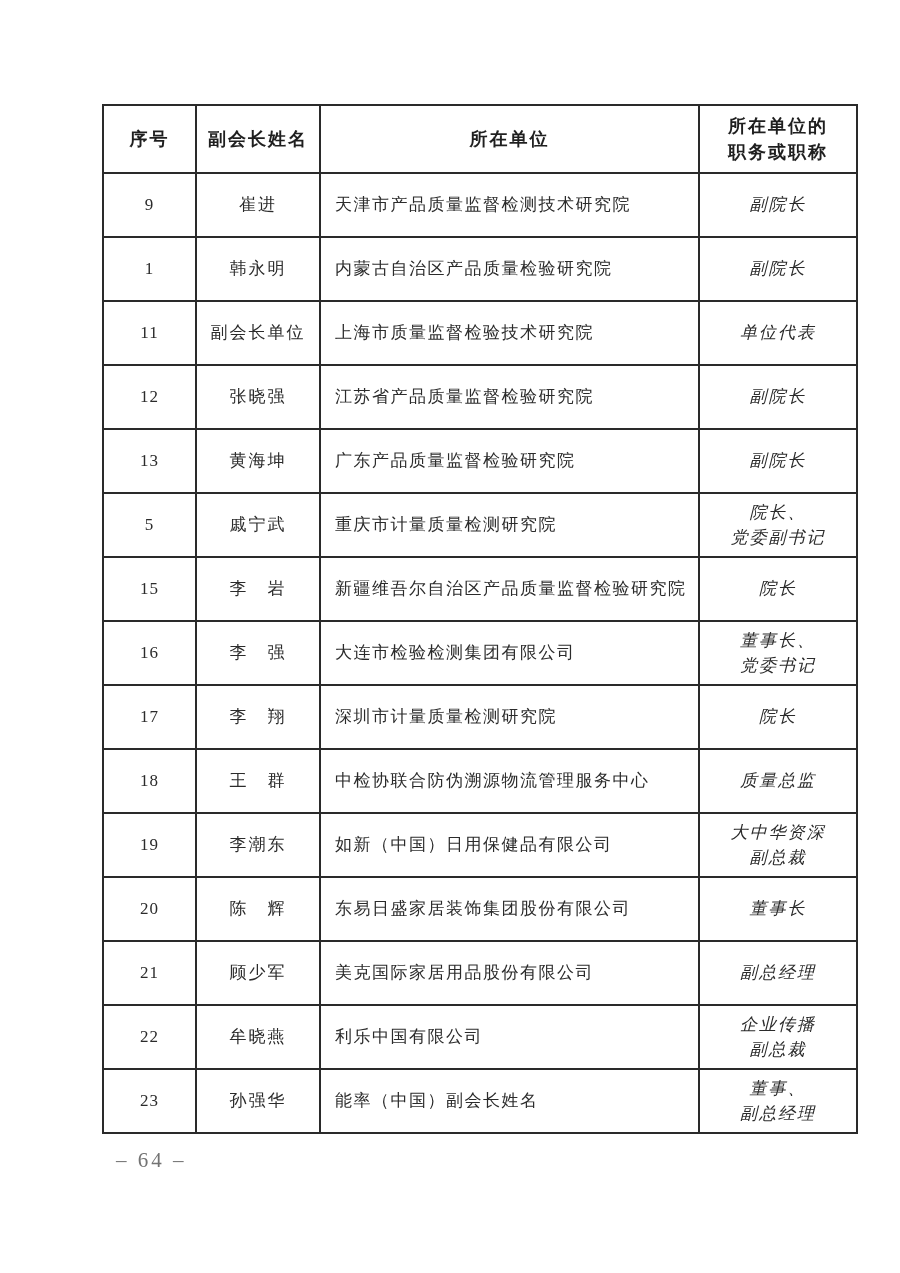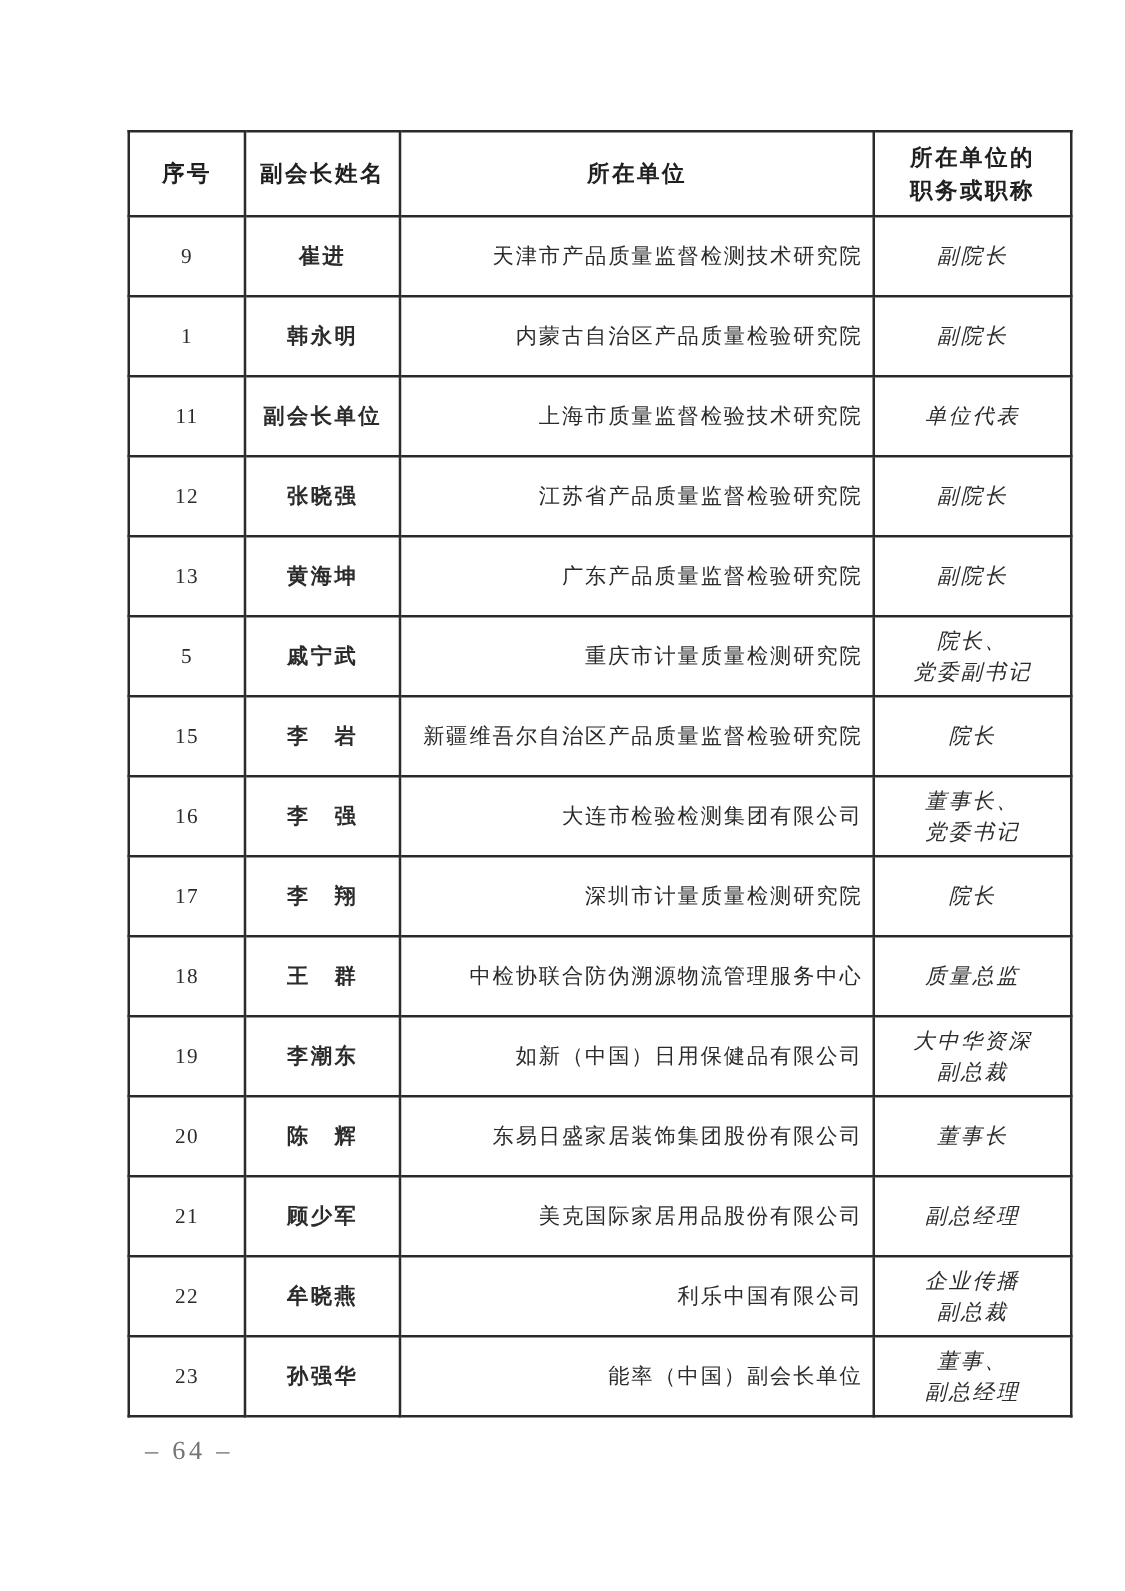--- a/index.html
+++ b/index.html
@@ -47,25 +47,24 @@
     line-height: 1.5;
   }
   td.c-no {
     text-align: center;
     font-size: 18px;
     letter-spacing: 1px;
   }
   td.c-name {
     text-align: center;
     letter-spacing: 2px;
-    font-weight: bold;
   }
   td.c-org {
-    text-align: right;
-    padding-left: 0;
+    text-align: left;
+    padding-left: 14px;
     padding-right: 8px;
     letter-spacing: 1.5px;
   }
   td.c-title {
     text-align: center;
     letter-spacing: 2px;
     white-space: pre-line;
     line-height: 1.45;
     font-style: italic;
   }
@@ -204,21 +203,21 @@
     <td class="c-no">22</td>
     <td class="c-name">牟晓燕</td>
     <td class="c-org">利乐中国有限公司</td>
     <td class="c-title">企业传播
 副总裁</td>
   </tr>
 
   <tr>
     <td class="c-no">23</td>
     <td class="c-name">孙强华</td>
-    <td class="c-org">能率（中国）副会长单位</td>
+    <td class="c-org">能率（中国）副会长姓名</td>
     <td class="c-title">董事、
 副总经理</td>
   </tr>
 </tbody>
   </table>
 
   <div class="footer">– 64 –</div>
 
 </div>
 

